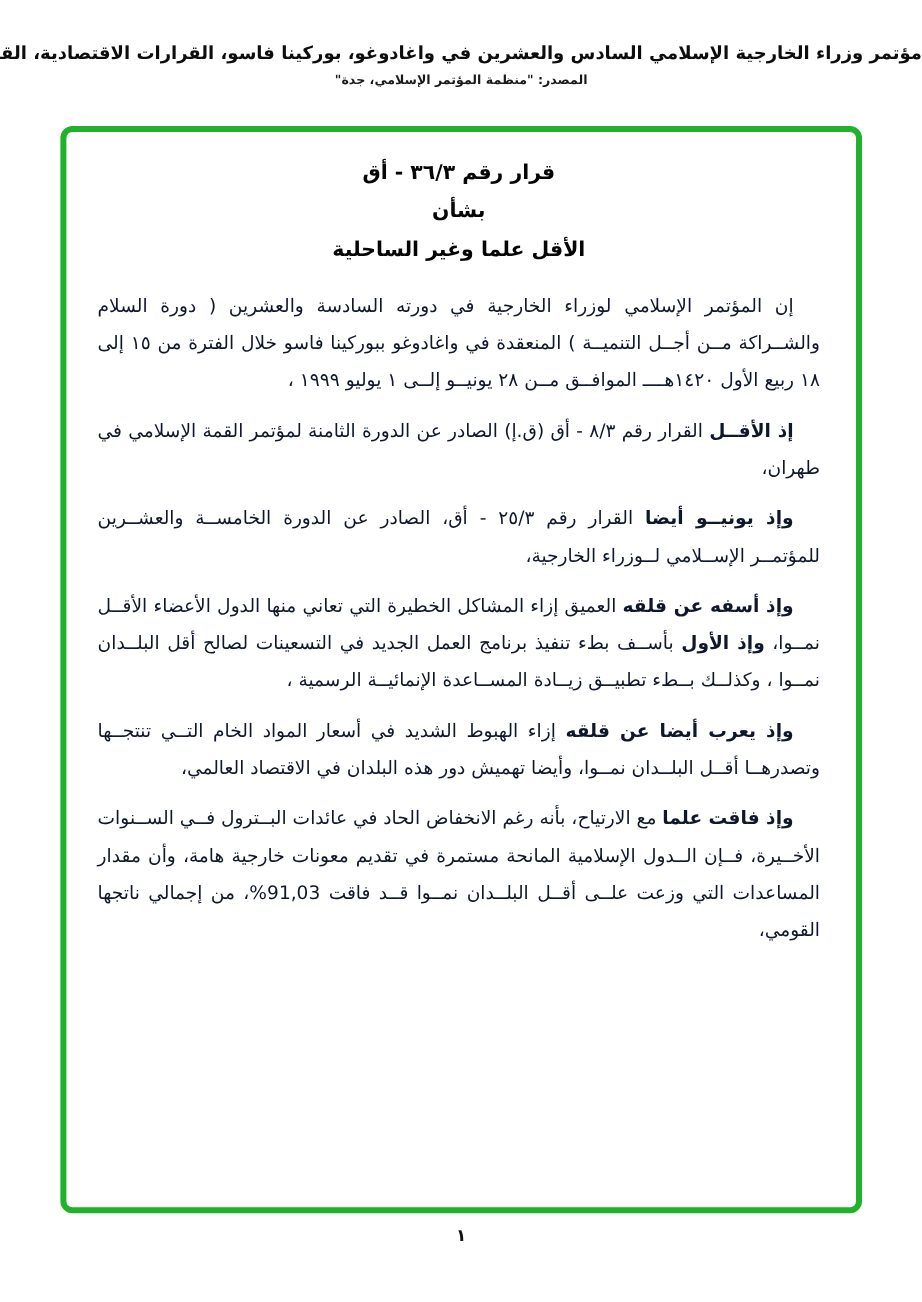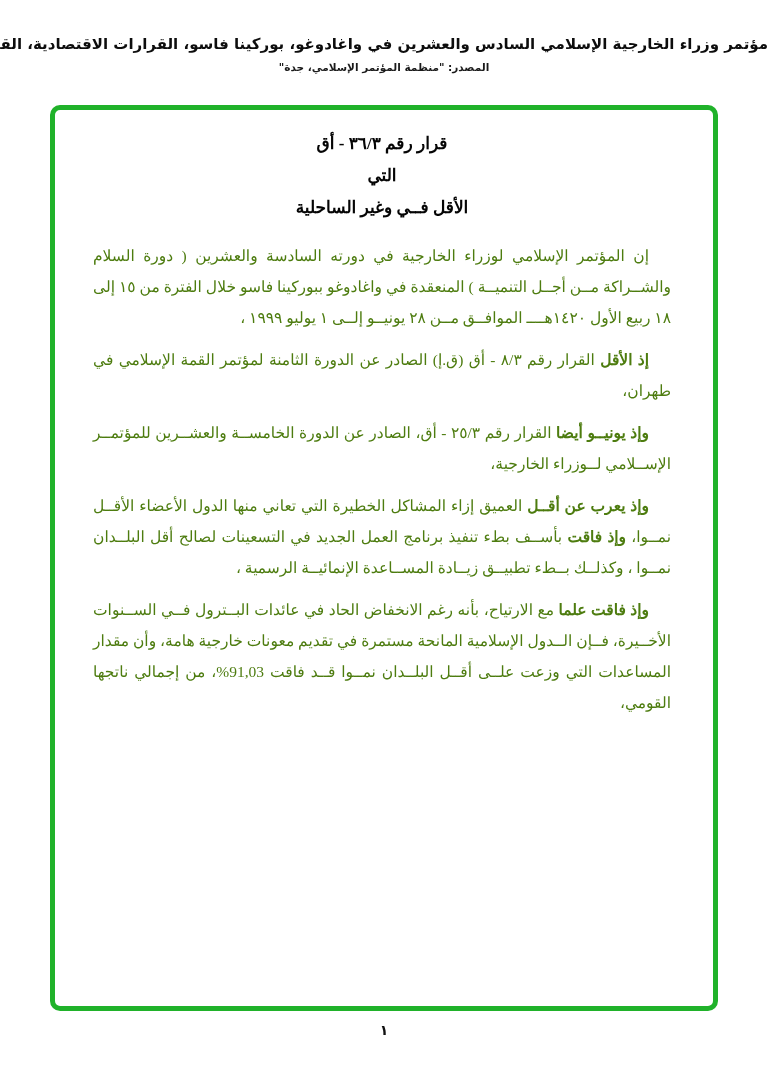--- a/index.html
+++ b/index.html
@@ -33,39 +33,38 @@
   .doc-box{
     position:absolute;
     top:105px;right:50px;
     width:668px;height:906px;
     box-sizing:border-box;
     border:5px solid #20b22a;
     border-radius:10px;
     padding:16px 26px 0 22px;
     overflow:hidden;
     background:#ffffff;
-    font-family:Liberation Serif, serif;
   }
   .title-block{
     text-align:center;
     font-weight:bold;
     margin:2px 0 16px;
   }
   .title-line{
     font-size:17px;
     line-height:32px;
     color:#050505;
   }
   .paragraphs p{
-    margin:0 16px 11px;
+    margin:0 4px 11px;
     font-size:15.5px;
     line-height:31px;
     text-align:justify;
     text-indent:22px;
-    color:#4d7c0f;
+    color:#0f172a;
     font-weight:normal;
   }
   .paragraphs p b{font-weight:bold;}
   .page-number{
     position:absolute;
     top:1022px;left:0;right:0;
     text-align:center;
     font-size:14px;
     font-weight:bold;
     color:#111;
@@ -77,27 +76,28 @@
 <div class="page">
 
   <div class="header">
     <div class="header-title">مؤتمر وزراء الخارجية الإسلامي السادس والعشرين في واغادوغو، بوركينا فاسو، القرارات الاقتصادية، القرار الرقم ٢٦/٣-أق</div>
     <div class="header-source">المصدر:  "منظمة المؤتمر الإسلامي، جدة"</div>
   </div>
 
   <div class="doc-box" style="border-color: rgb(32, 178, 42);">
     <div class="title-block">
         <div class="title-line">قرار رقم ٣٦/٣ - أق</div>
-        <div class="title-line">التي</div>
-        <div class="title-line">الأقل فــي وغير الساحلية</div>
+        <div class="title-line">بشأن</div>
+        <div class="title-line">الأقل علما وغير الساحلية</div>
       </div>
     <div class="paragraphs">
         <p><span>إن المؤتمر الإسلامي لوزراء الخارجية في دورته السادسة والعشرين ( دورة السلام والشــراكة مــن أجــل التنميــة ) المنعقدة في واغادوغو ببوركينا فاسو خلال الفترة من ١٥ إلى ١٨ ربيع الأول ١٤٢٠هــــ الموافــق مــن ٢٨ يونيــو إلــى ١ يوليو ١٩٩٩ ،</span></p>
-        <p><b>إذ الأقل</b><span> القرار رقم ٨/٣ - أق (ق.إ) الصادر عن الدورة الثامنة لمؤتمر القمة الإسلامي في طهران،</span></p>
+        <p><b>إذ الأقــل</b><span> القرار رقم ٨/٣ - أق (ق.إ) الصادر عن الدورة الثامنة لمؤتمر القمة الإسلامي في طهران،</span></p>
         <p><b>وإذ يونيــو أيضا</b><span> القرار رقم ٢٥/٣ - أق، الصادر عن الدورة الخامســة والعشــرين للمؤتمــر الإســلامي لــوزراء الخارجية،</span></p>
-        <p><b>وإذ يعرب عن أقــل</b><span> العميق إزاء المشاكل الخطيرة التي تعاني منها الدول الأعضاء الأقــل نمــوا، </span><b>وإذ فاقت</b><span> بأســف بطء تنفيذ برنامج العمل الجديد في التسعينات لصالح أقل البلــدان نمــوا ، وكذلــك بــطء تطبيــق زيــادة المســاعدة الإنمائيــة الرسمية ،</span></p>
+        <p><b>وإذ أسفه عن قلقه</b><span> العميق إزاء المشاكل الخطيرة التي تعاني منها الدول الأعضاء الأقــل نمــوا، </span><b>وإذ الأول</b><span> بأســف بطء تنفيذ برنامج العمل الجديد في التسعينات لصالح أقل البلــدان نمــوا ، وكذلــك بــطء تطبيــق زيــادة المســاعدة الإنمائيــة الرسمية ،</span></p>
+        <p><b>وإذ يعرب أيضا عن قلقه</b><span> إزاء الهبوط الشديد في أسعار المواد الخام التــي تنتجــها وتصدرهــا أقــل البلــدان نمــوا، وأيضا تهميش دور هذه البلدان في الاقتصاد العالمي،</span></p>
         <p><b>وإذ فاقت علما</b><span> مع الارتياح، بأنه رغم الانخفاض الحاد في عائدات البــترول فــي الســنوات الأخــيرة، فــإن الــدول الإسلامية المانحة مستمرة في تقديم معونات خارجية هامة، وأن مقدار المساعدات التي وزعت علــى أقــل البلــدان نمــوا قــد فاقت 91,03%، من إجمالي ناتجها القومي،</span></p>
       </div>
   </div>
 
   <div class="page-number">١</div>
 
 </div>
 
 </body></html>

